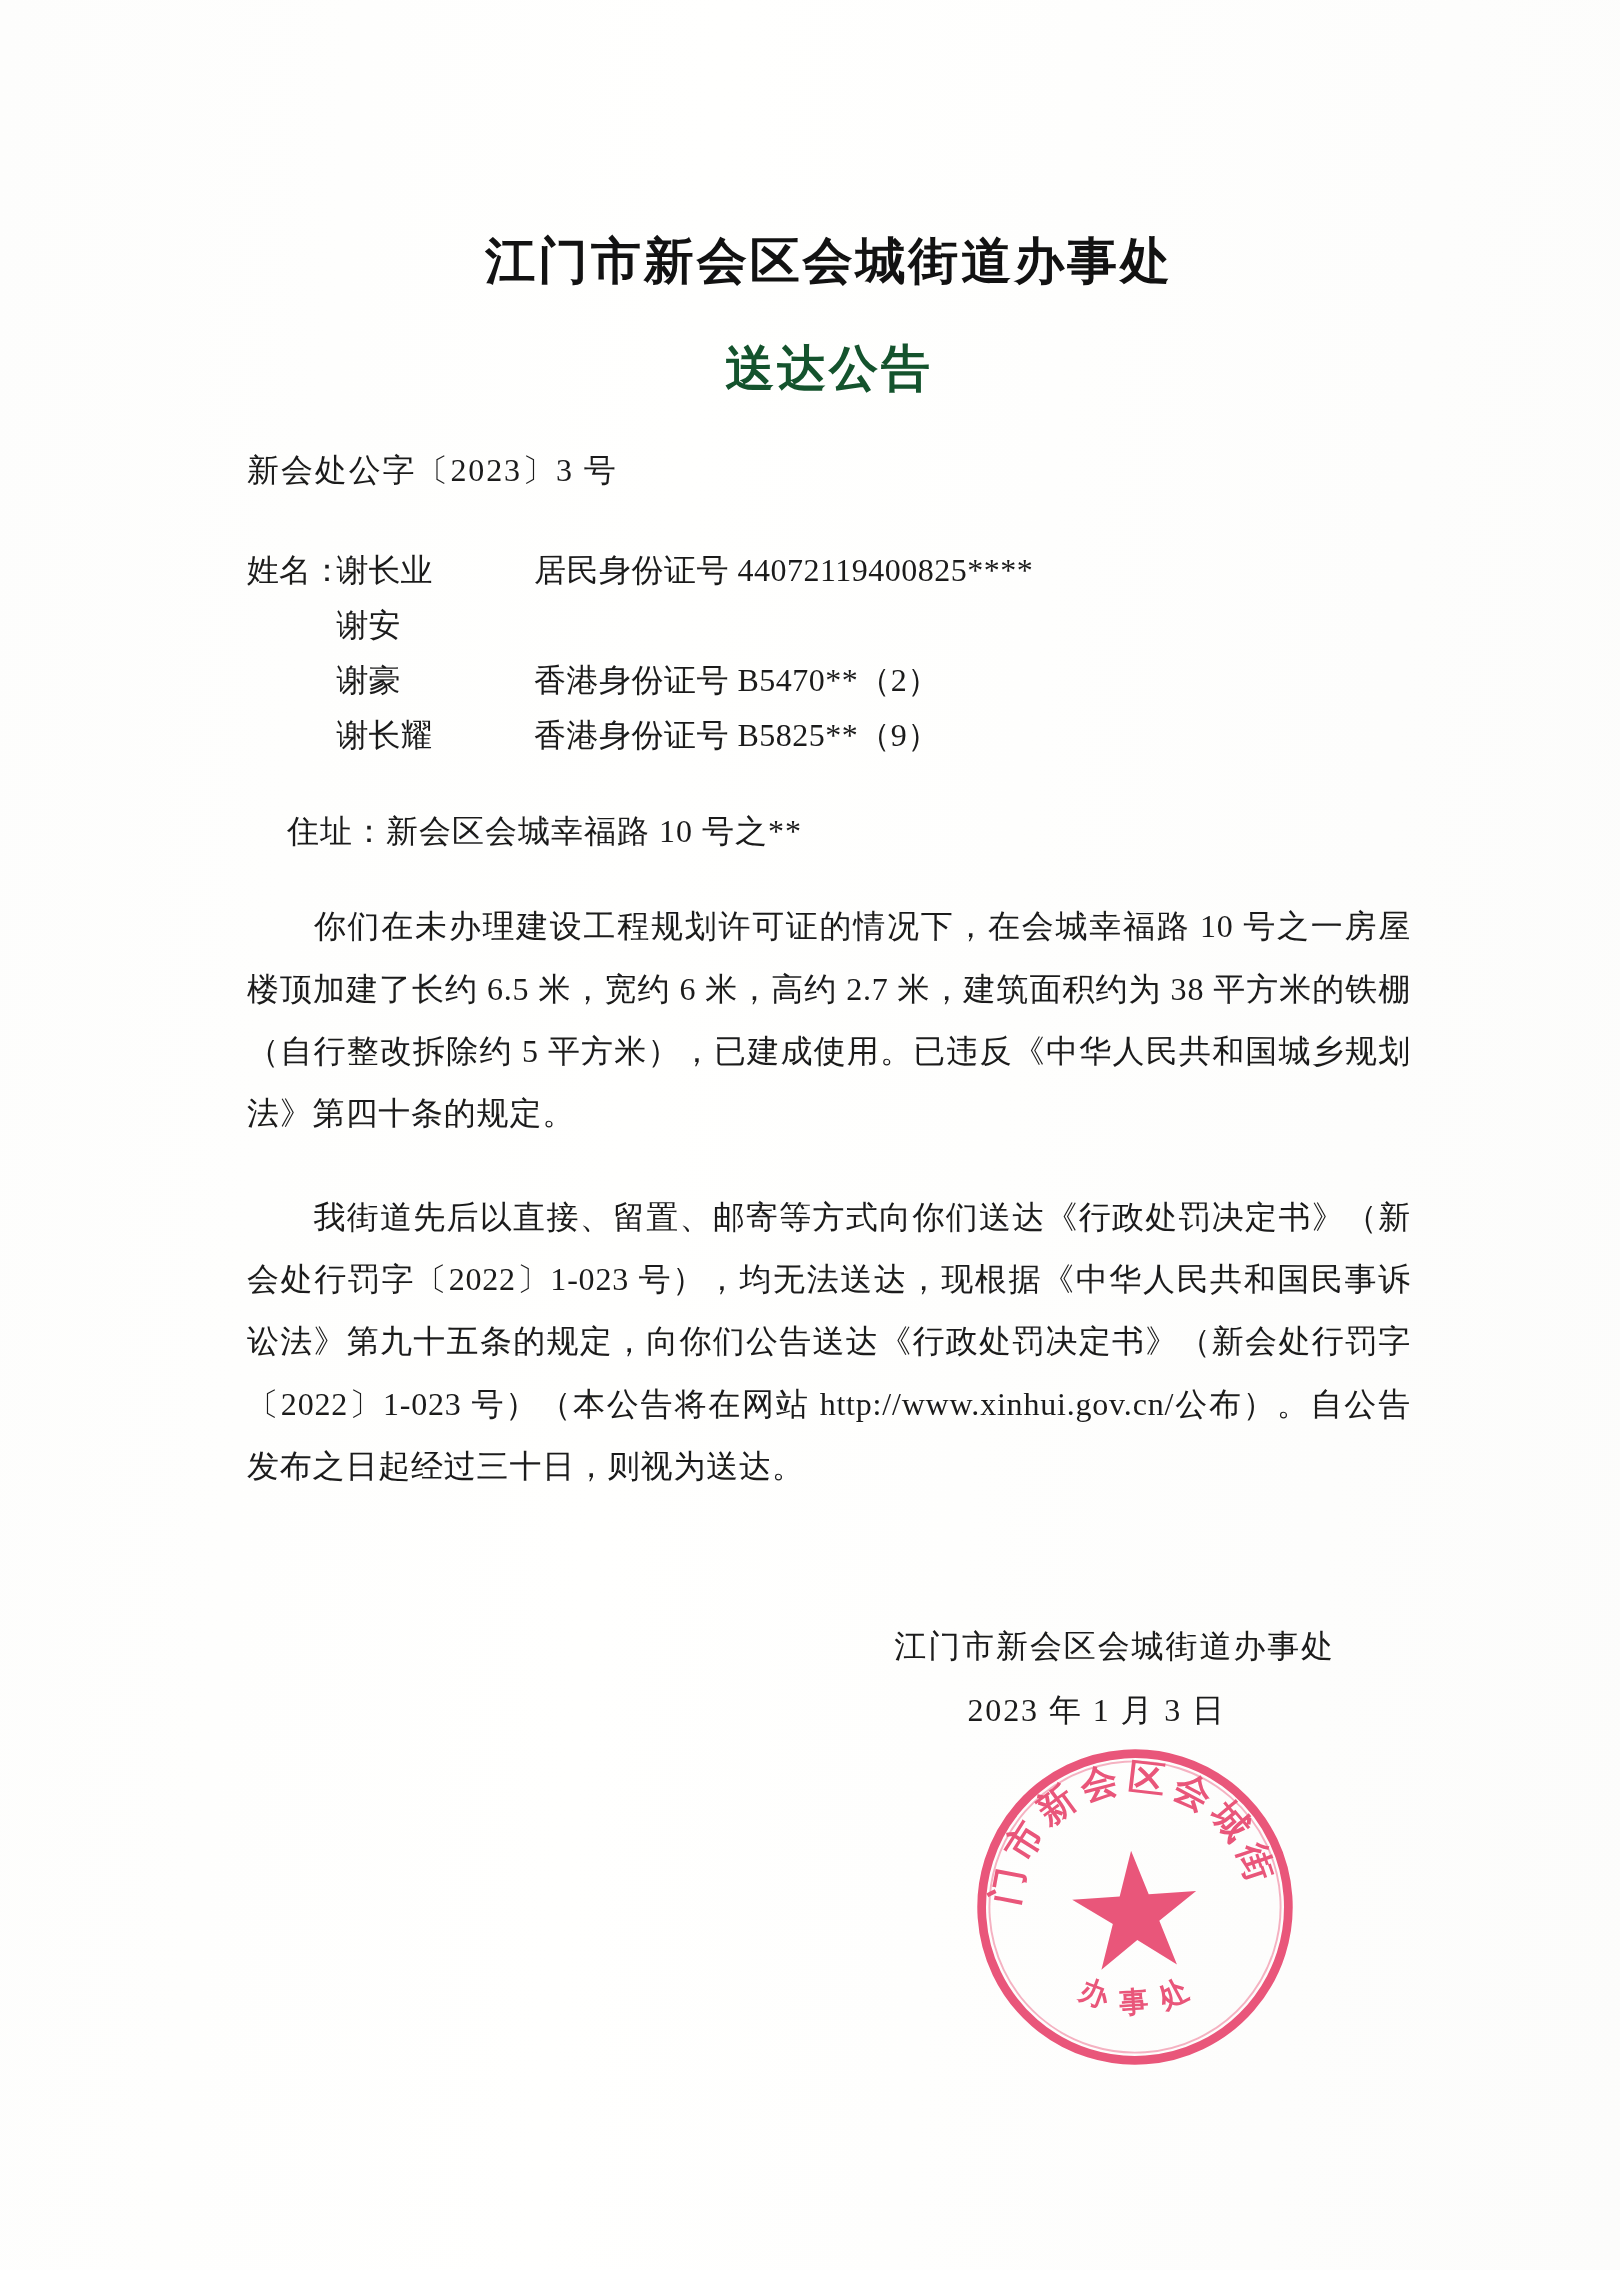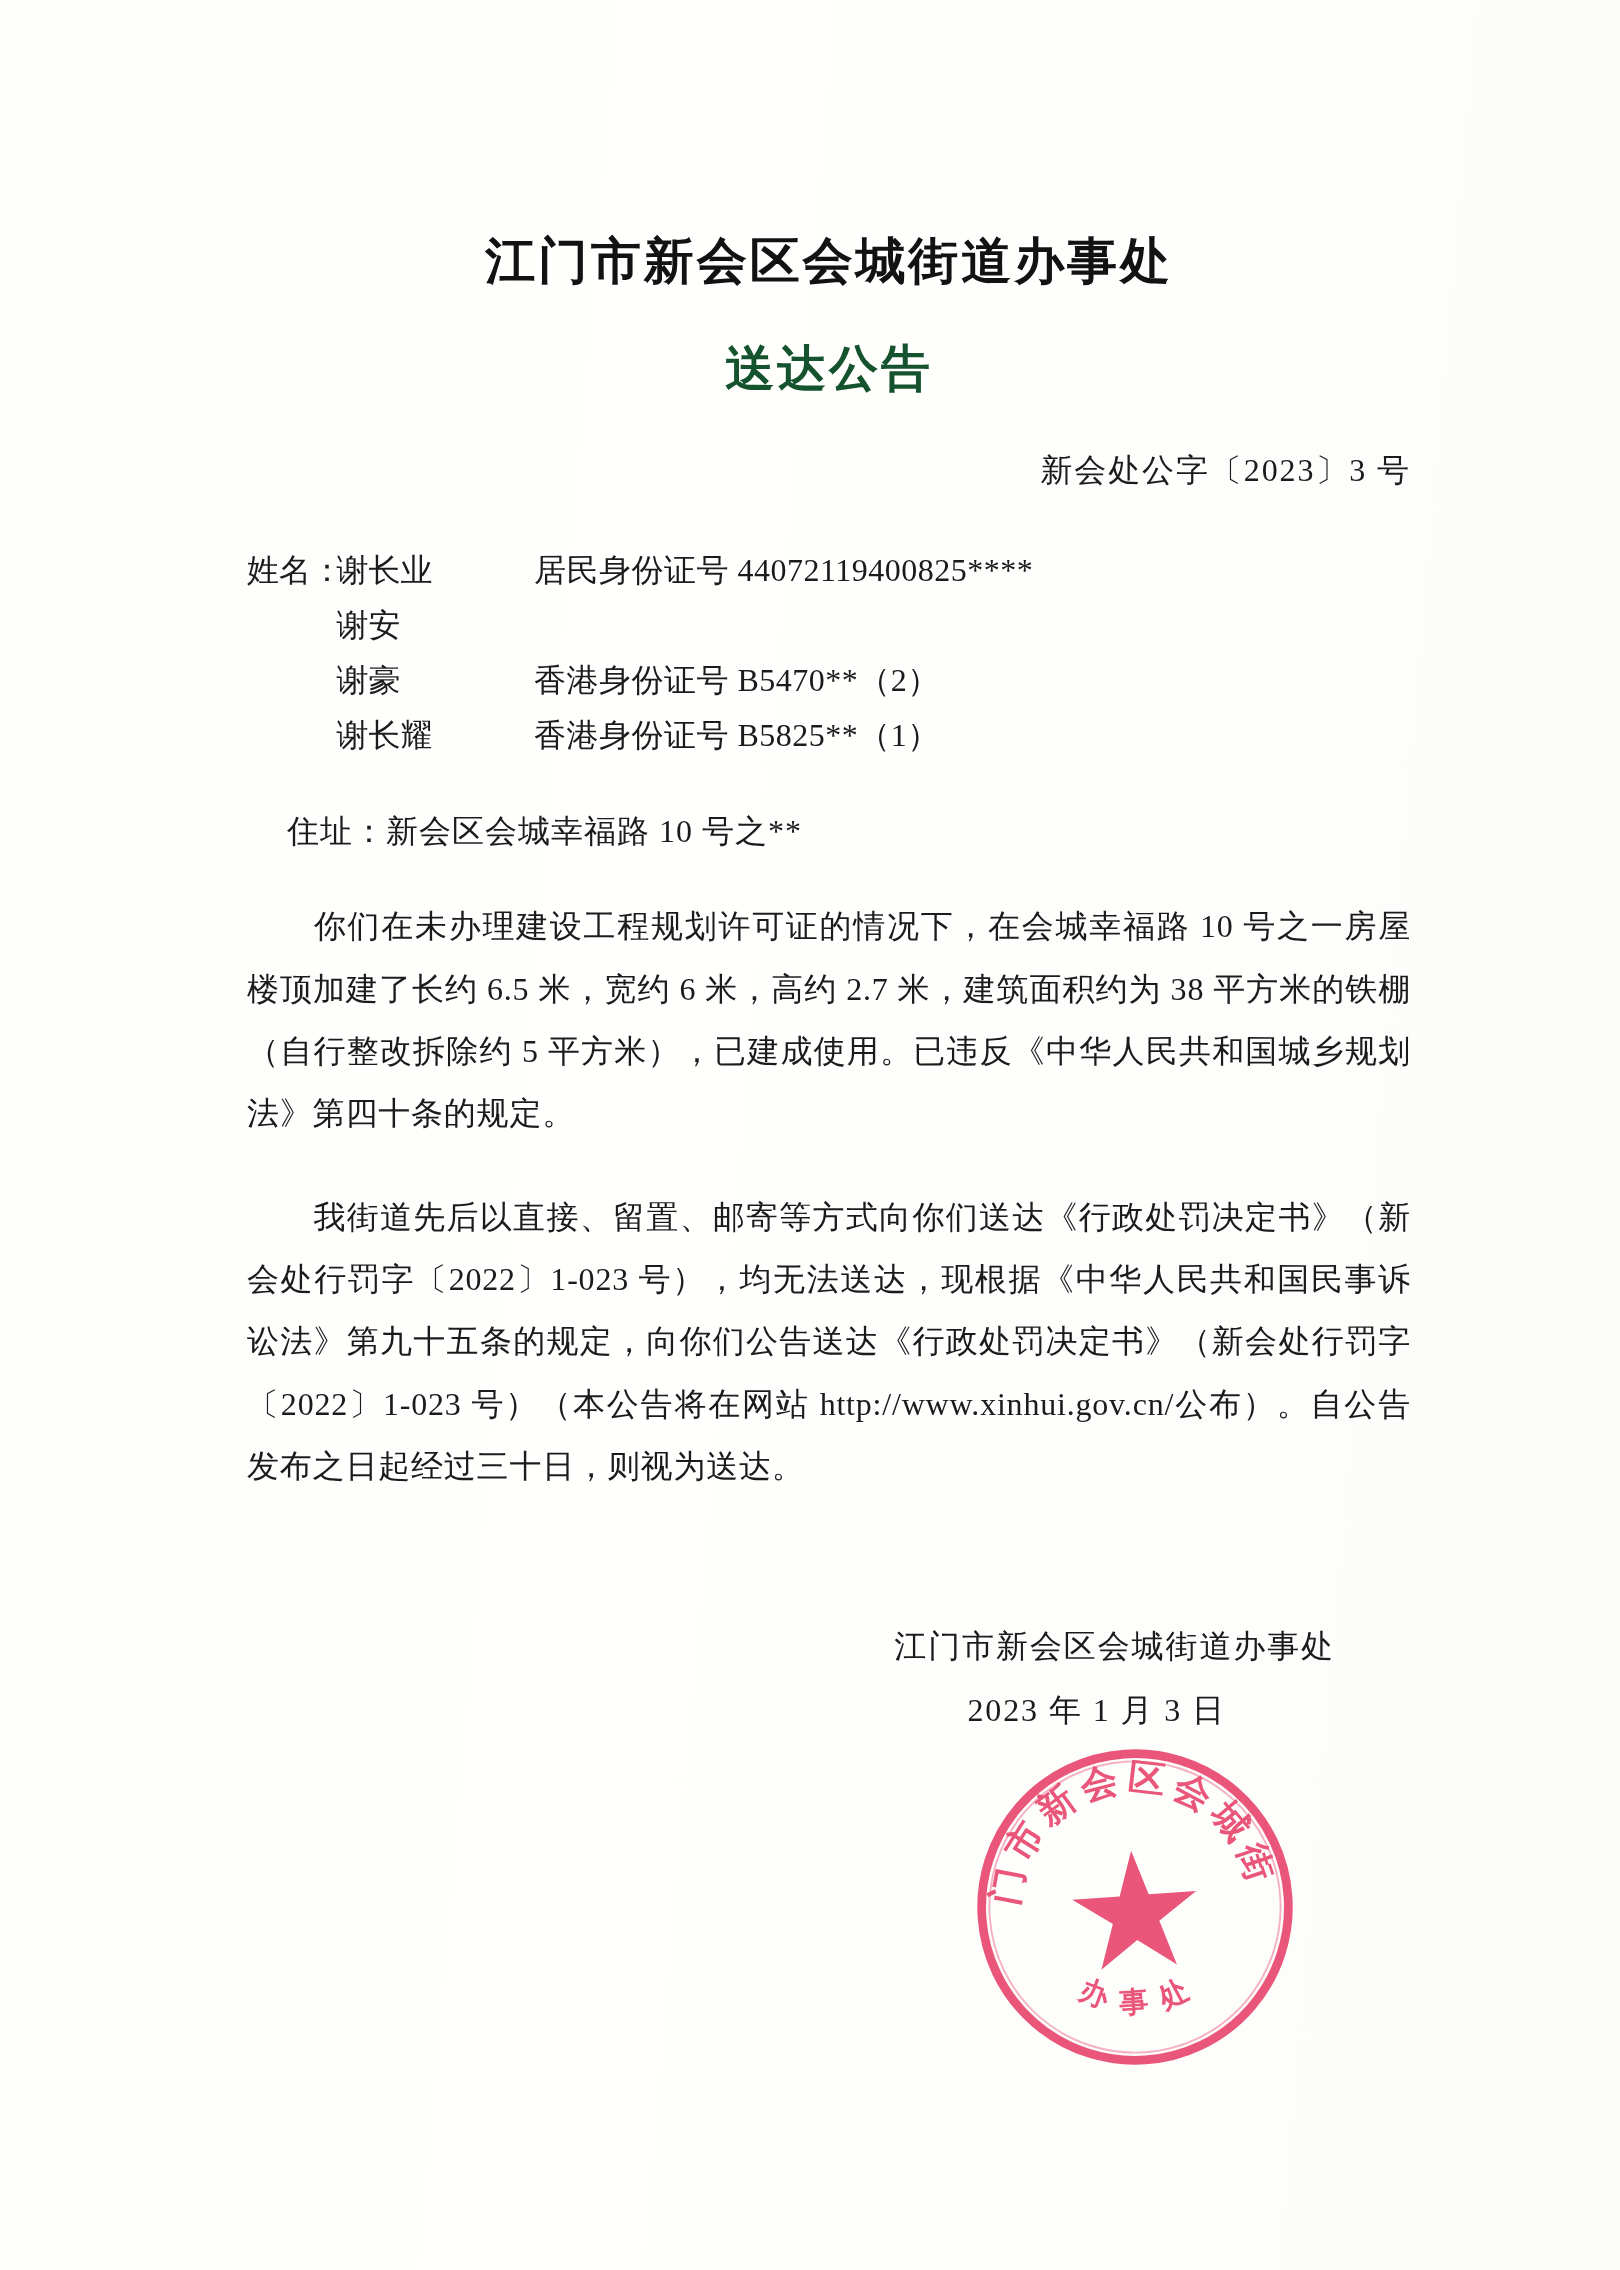--- a/index.html
+++ b/index.html
@@ -50,21 +50,21 @@
   .title-sub {
     text-align: center;
     font-family: "DejaVu Sans", "Liberation Sans", sans-serif;
     font-weight: 700;
     font-size: 49px;
     letter-spacing: 2.9px;
     margin-top: 41px;
     color: #14532d;
   }
   .doc-number {
-    text-align: right;
+    text-align: left;
     font-size: 32px;
     letter-spacing: 1.9px;
     margin-top: 47px;
     color: #1b1b1b;
   }
 
   .party-block {
     margin-top: 50px;
     font-size: 32px;
     line-height: 1.72;
@@ -171,21 +171,21 @@
 
       <div class="party-row indented">
         <span class="party-label">姓名：</span>
         <span class="party-name">谢豪</span>
         <span class="party-id">香港身份证号 B5470**（2）</span>
       </div>
 
       <div class="party-row indented">
         <span class="party-label">姓名：</span>
         <span class="party-name">谢长耀</span>
-        <span class="party-id">香港身份证号 B5825**（1）</span>
+        <span class="party-id">香港身份证号 B5825**（9）</span>
       </div>
 
     </div>
 
     <div class="address-line">住址：新会区会城幸福路 10 号之**</div>
 
     <div class="para">
       <span class="indent"></span><span>你们在未办理建设工程规划许可证的情况下，在会城幸福路 10 号之一房屋楼顶加建了长约 6.5 米，宽约 6 米，高约 2.7 米，建筑面积约为 38 平方米的铁棚（自行整改拆除约 5 平方米），已建成使用。已违反《中华人民共和国城乡规划法》第四十条的规定。</span>
     </div>
 

